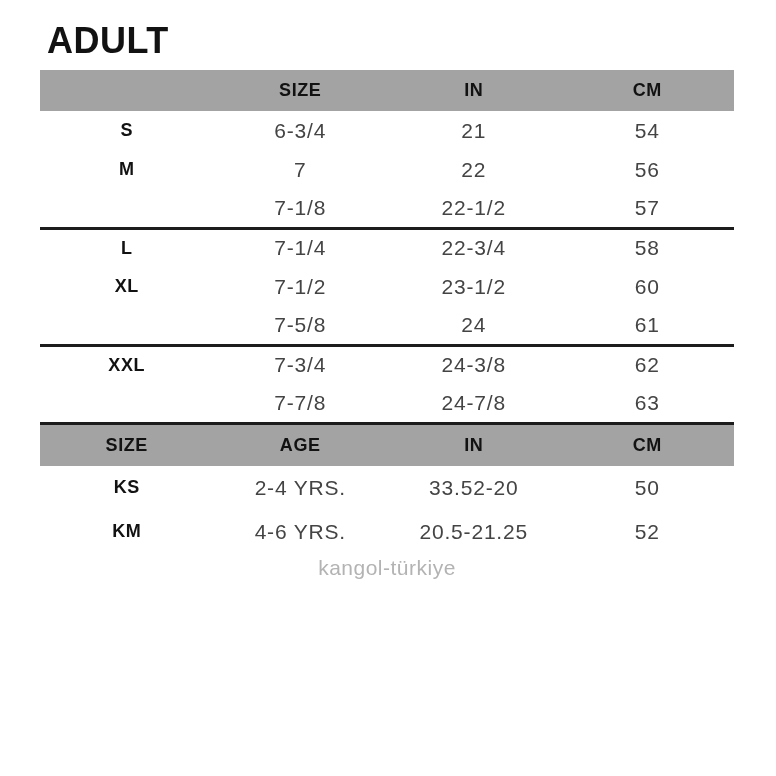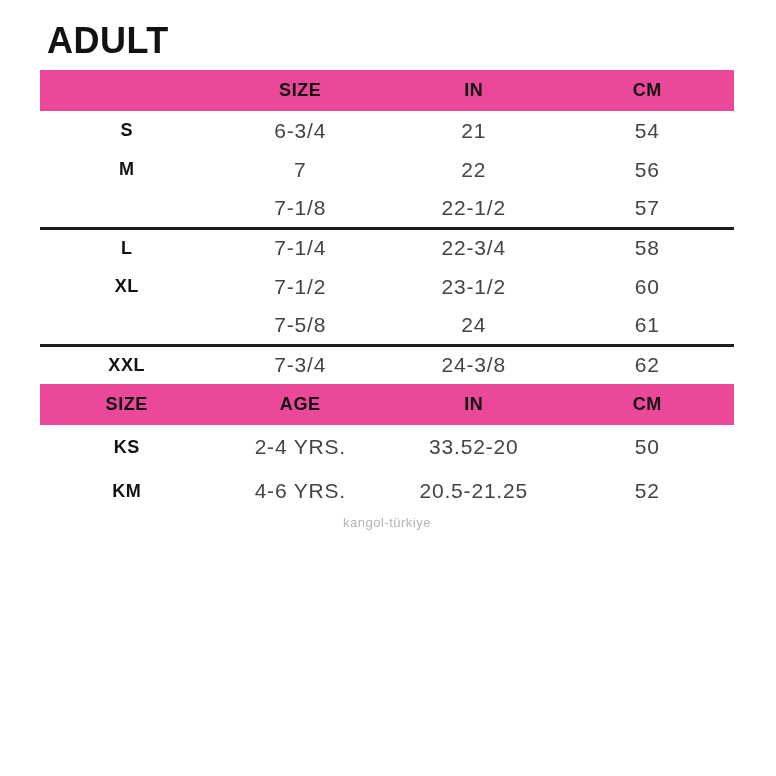--- a/index.html
+++ b/index.html
@@ -25,21 +25,21 @@
   }
   .section-title.kids { margin-top: 18px; }
   table.size-table {
     margin-left: 40px;
     width: 694px;
     border-collapse: collapse;
     table-layout: fixed;
   }
   table.size-table col { width: 25%; }
   table.size-table thead tr {
-    background: #ec4899;
+    background: #a3a3a3;
     height: 41px;
   }
   table.size-table th {
     font-size: 18px;
     font-weight: 800;
     letter-spacing: 0.6px;
     color: #121212;
     text-align: center;
     vertical-align: middle;
   }
@@ -60,21 +60,21 @@
     color: #121212;
   }
   table.size-table tr.group-end td {
     border-bottom: 3px solid #1c1c1c;
   }
   .watermark {
     width: 694px;
     margin-left: 40px;
     margin-top: 2px;
     text-align: center;
-    font-size: 13px;
+    font-size: 21px;
     letter-spacing: 0.5px;
     color: #b3b3b3;
   }
 </style>
 </head>
 <body>
 
 <div class="page">
 
   <div class="section-title">ADULT</div>
@@ -130,20 +130,26 @@
         <td>7-5/8</td>
         <td>24</td>
         <td>61</td>
       </tr>
       <tr>
         <td class="size-label">XXL</td>
         <td>7-3/4</td>
         <td>24-3/8</td>
         <td>62</td>
       </tr>
+      <tr class="group-end">
+        <td class="size-label"></td>
+        <td>7-7/8</td>
+        <td>24-7/8</td>
+        <td>63</td>
+      </tr>
     </tbody>
   </table>
 
 
   <table class="size-table kids">
     <colgroup>
         <col>
         <col>
         <col>
         <col>

